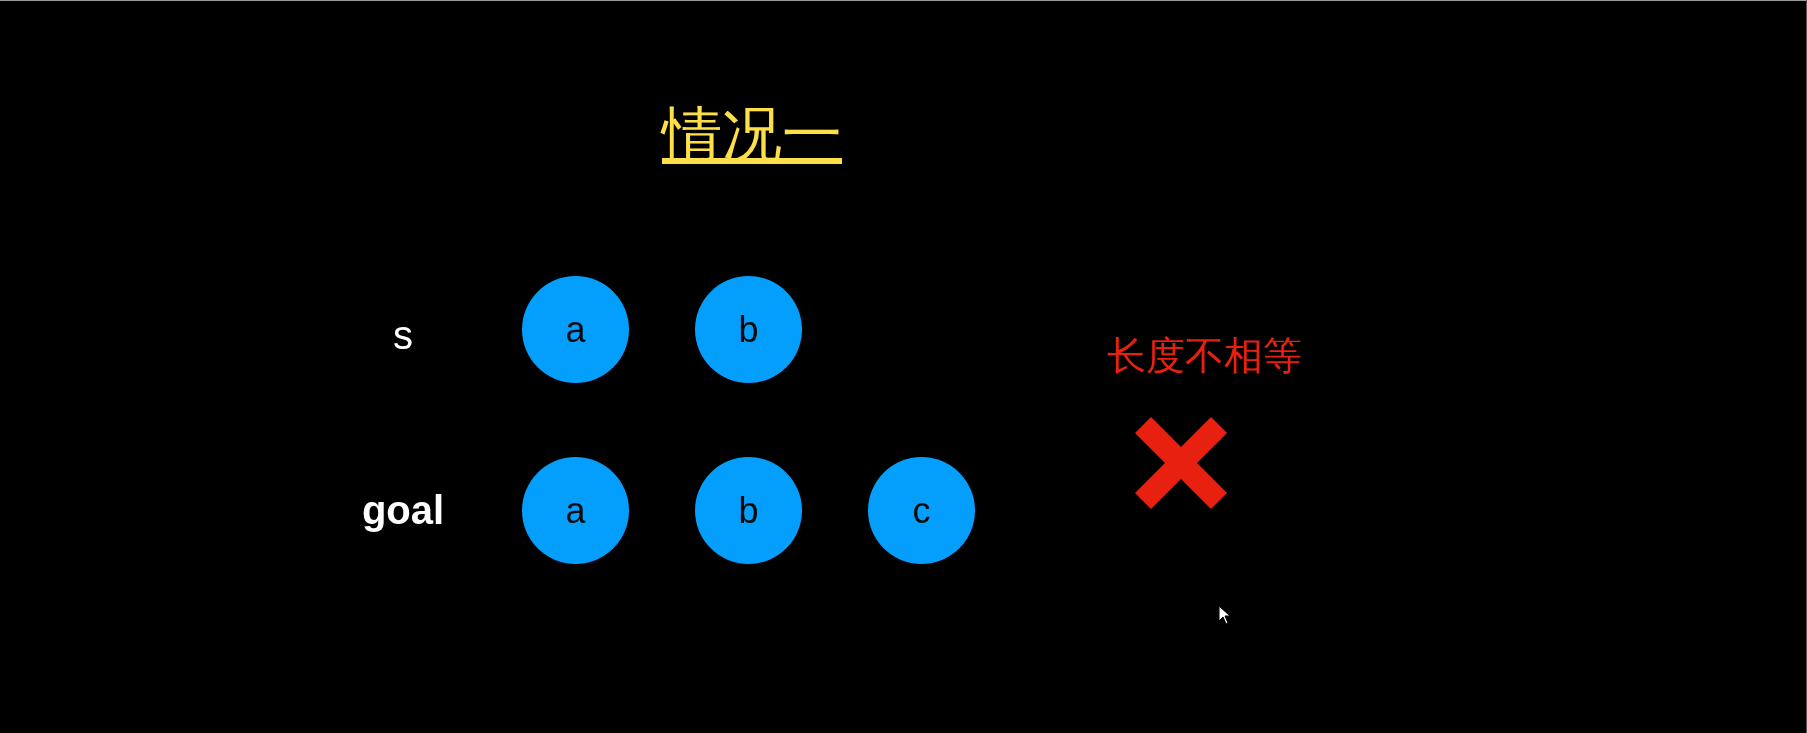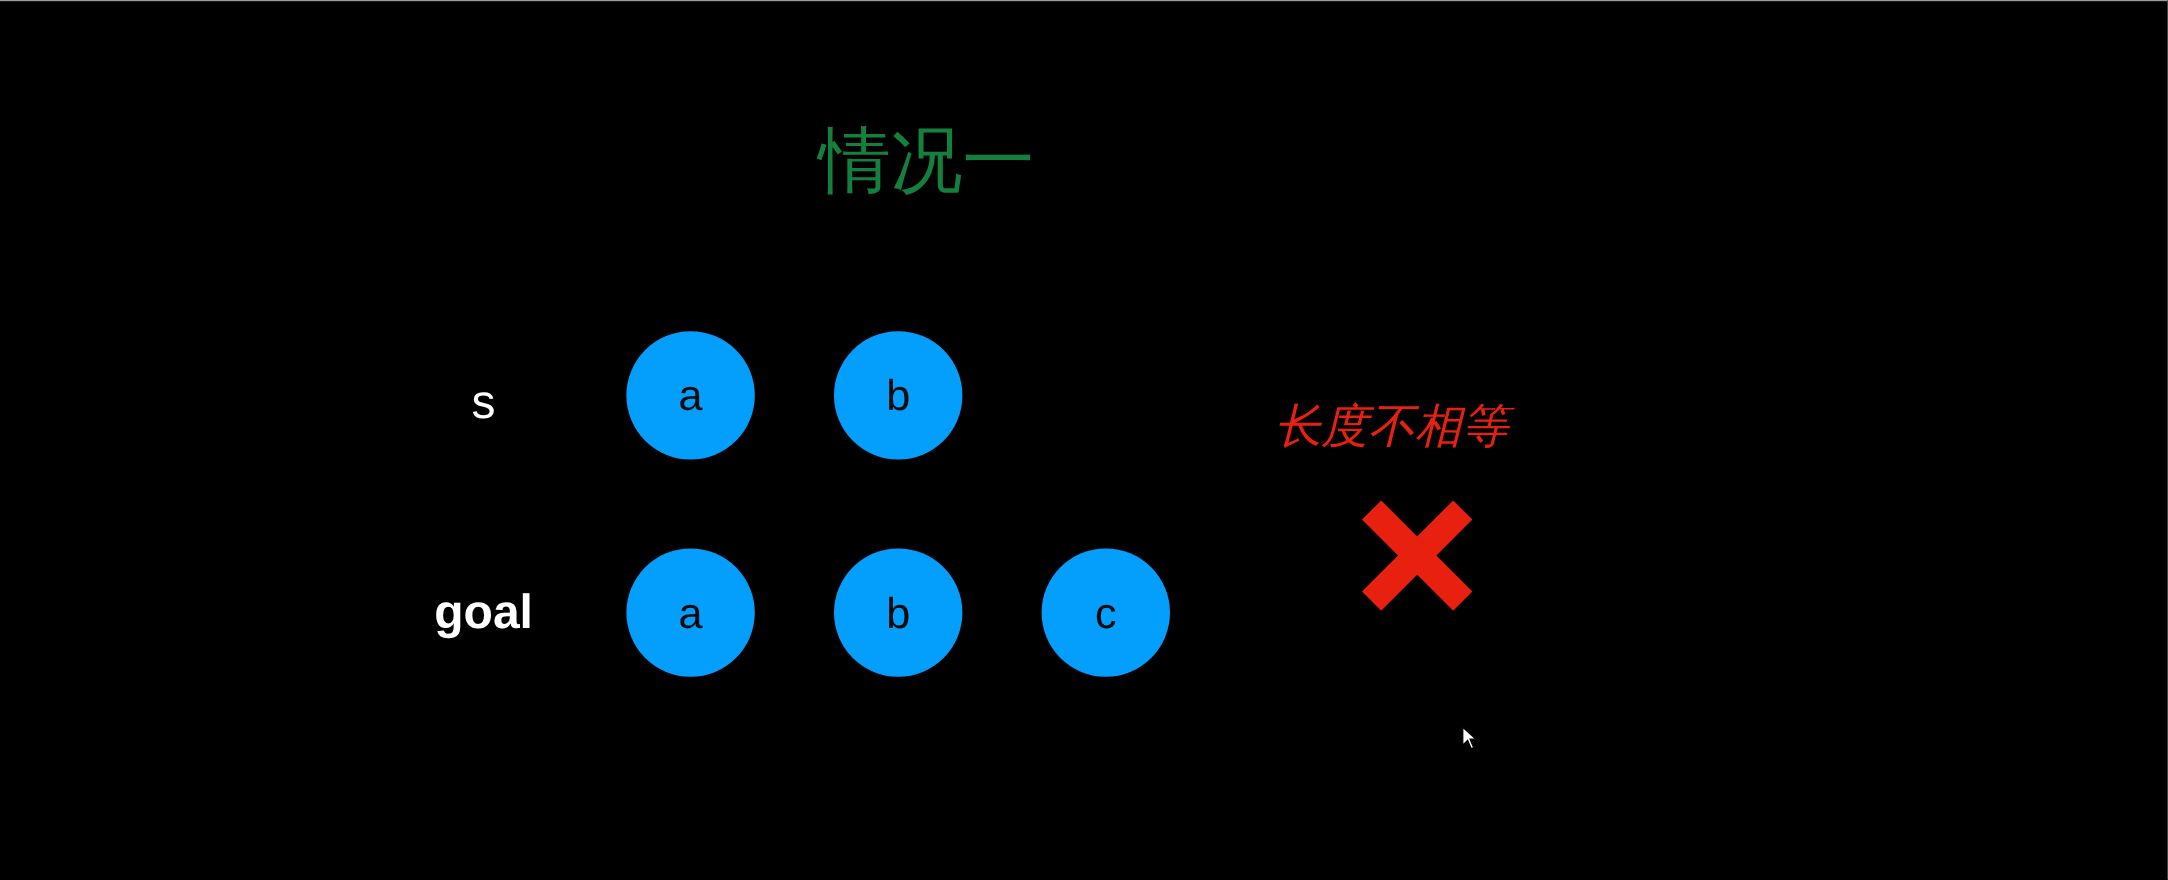--- a/index.html
+++ b/index.html
@@ -1,22 +1,22 @@
 <!DOCTYPE html>
 <html><head>
 <meta charset="utf-8">
 <style>
   html,body{margin:0;padding:0;}
   body{width:1807px;height:733px;background:#000;position:relative;overflow:hidden;font-family:"DejaVu Sans","Liberation Sans",sans-serif;}
   .topline{position:absolute;left:0;top:0;width:1807px;height:1px;background:#9a9a9a;}
   .rightline{position:absolute;right:0;top:0;width:1px;height:733px;background:#555;}
-  .title{position:absolute;left:662px;top:98px;width:200px;text-align:right;color:#15803d;font-size:60px;line-height:72px;}
+  .title{position:absolute;left:662px;top:98px;width:200px;text-align:left;color:#fde047;font-size:60px;line-height:72px;text-decoration:underline;}
   .rowlabel{position:absolute;color:#fff;font-family:"Liberation Sans",sans-serif;font-size:40px;line-height:48px;width:120px;text-align:center;}
   .node{position:absolute;width:107px;height:107px;border-radius:50%;background:#049ffd;color:#0a0a0a;font-family:"Liberation Sans",sans-serif;font-size:36px;display:flex;align-items:center;justify-content:center;}
-  .msg{position:absolute;left:1062px;top:332px;width:240px;text-align:left;color:#e8200f;font-size:39px;line-height:48px;font-style:italic;}
+  .msg{position:absolute;left:1062px;top:332px;width:240px;text-align:right;color:#e8200f;font-size:39px;line-height:48px;}
   .xmark{position:absolute;left:1135px;top:417px;width:92px;height:92px;}
   .cursor{position:absolute;left:1218px;top:605px;width:14px;height:20px;}
 </style>
 </head>
 <body>
 
 <div class="topline"></div>
 <div class="rightline"></div>
 
 <div class="title">情况一</div>

